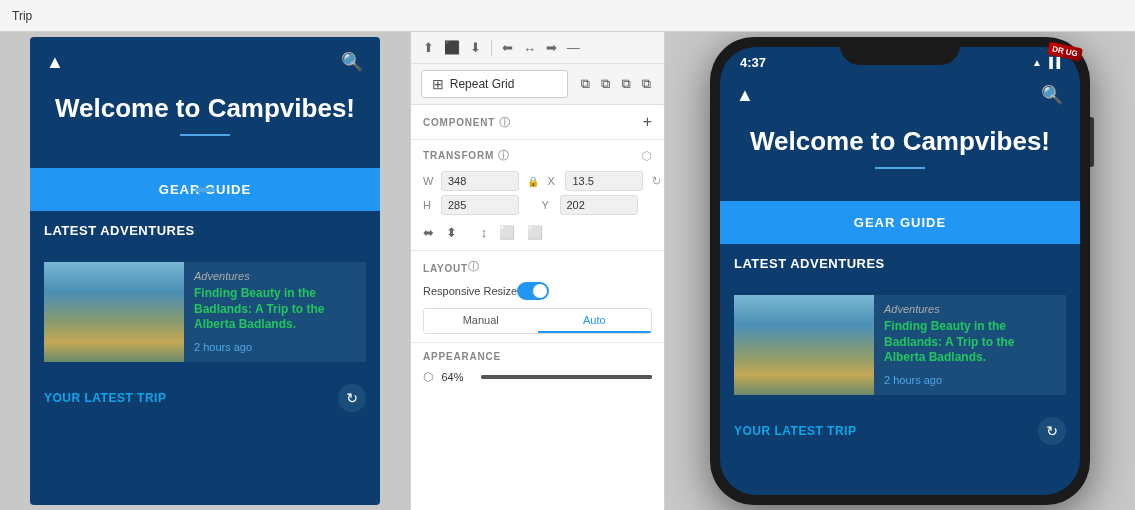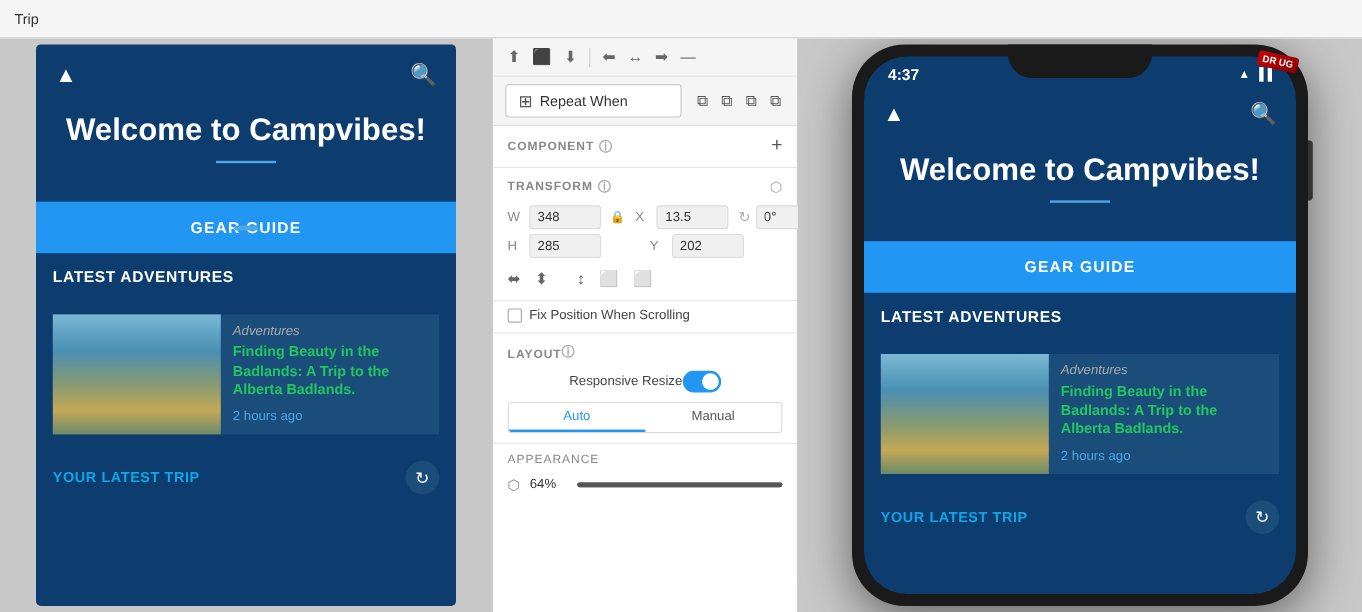--- a/index.html
+++ b/index.html
@@ -315,21 +315,21 @@
       min-width: 14px;
     }
 
     .field-input {
       background: #f0f0f0;
       border: 1px solid #ddd;
       border-radius: 3px;
       padding: 3px 6px;
       font-size: 11px;
       color: #333;
-      width: 60px;
+      width: 78px;
       outline: none;
     }
 
     .lock-icon {
       color: #aaa;
       font-size: 10px;
       cursor: pointer;
     }
 
     .rotate-field {
@@ -395,21 +395,21 @@
       color: #888;
       letter-spacing: 0.8px;
       display: flex;
       align-items: flex-end;
       gap: 0;
     }
 
     .responsive-row {
       display: flex;
       align-items: center;
-      justify-content: center;
+      justify-content: flex-start;
       margin-bottom: 8px;
     }
 
     .responsive-label {
       font-size: 11px;
       color: #444;
     }
 
     .toggle {
       width: 32px;
@@ -451,21 +451,21 @@
       color: #2196f3;
       border-bottom: 2px solid #2196f3;
     }
 
     .appearance-section {
       padding: 8px 12px;
     }
 
     .appearance-label {
       font-size: 10px;
-      font-weight: 400;
+      font-weight: 700;
       color: #888;
       letter-spacing: 0.8px;
       margin-bottom: 8px;
     }
 
     .opacity-row {
       display: flex;
       align-items: center;
       gap: 8px;
     }
@@ -661,21 +661,21 @@
       <div class="toolbar-divider"></div>
       <span class="toolbar-icon">⬅</span>
       <span class="toolbar-icon">↔</span>
       <span class="toolbar-icon">➡</span>
       <span class="toolbar-icon">—</span>
     </div>
 
     <div class="toolbar-second-row">
       <button class="repeat-grid-button">
         <span class="repeat-grid-icon">⊞</span>
-        <span>Repeat When</span>
+        <span>Repeat Grid</span>
       </button>
       <div class="toolbar-group">
         <span class="t-icon">⧉</span>
         <span class="t-icon">⧉</span>
         <span class="t-icon">⧉</span>
         <span class="t-icon">⧉</span>
       </div>
     </div>
 
     <div class="component-row">
@@ -724,41 +724,37 @@
 
       <div class="transform-icons-row">
         <span class="transform-small-icon">⬌</span>
         <span class="transform-small-icon">⬍</span>
         <span style="margin-left:12px;" class="transform-small-icon">↕</span>
         <span class="transform-small-icon">⬜</span>
         <span class="transform-small-icon">⬜</span>
       </div>
     </div>
 
-    <div class="fix-position-row">
-      <div class="checkbox"></div>
-      <span class="fix-position-label">Fix Position When Scrolling</span>
-    </div>
 
     <div class="layout-section">
       <div class="layout-header">
         <span class="layout-label">
           <span>LAYOUT</span>
           <span class="info-icon">ⓘ</span>
         </span>
       </div>
       <div class="responsive-row">
         <span class="responsive-label">Responsive Resize</span>
         <div class="toggle">
           <div class="toggle-knob"></div>
         </div>
       </div>
       <div class="resize-options">
+        <div class="resize-option">Manual</div>
         <div class="resize-option active">Auto</div>
-        <div class="resize-option">Manual</div>
       </div>
     </div>
 
     <div class="appearance-section">
       <div class="appearance-label">APPEARANCE</div>
       <div class="opacity-row">
         <span class="opacity-icon">⬡</span>
         <span class="opacity-value">64%</span>
         <div class="opacity-slider">
           <div class="opacity-slider-fill"></div>

